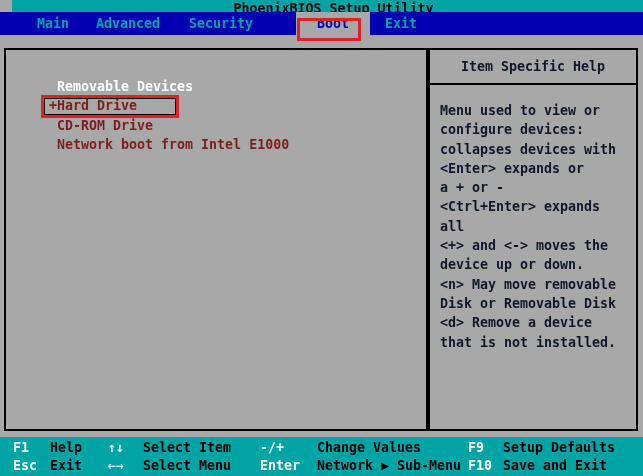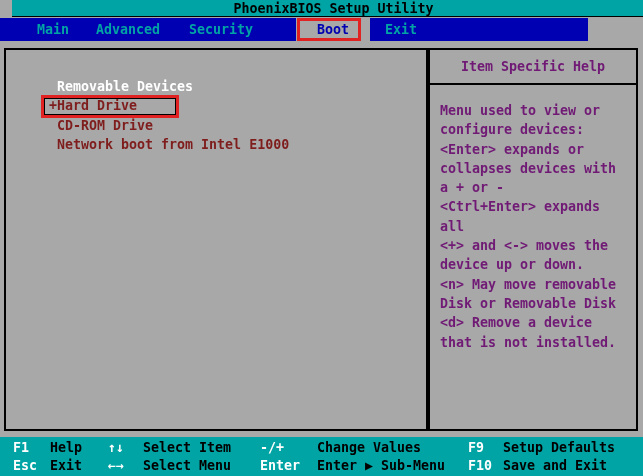--- a/index.html
+++ b/index.html
@@ -16,21 +16,21 @@
   }
   
   .titlebar {
     position: absolute; top: 0; left: 12px; width: 643px; height: 17px;
     background: #00a4a4; color: #000;
     text-align: center; line-height: 17px;
     border-bottom: 1px solid #000;
   }
   
   .menubar {
-    position: absolute; top: 18px; left: 0; width: 588px; height: 23px;
+    position: absolute; top: 12px; left: 0; width: 643px; height: 23px;
     background: #0000b2; color: #00a4a4;
   }
   .menubar .tab {
     position: absolute; top: 0; height: 23px; line-height: 23px;
     white-space: pre; cursor: default;
   }
   .tab-main     { left: 37px; }
   .tab-advanced { left: 96px; }
   .tab-security { left: 189px; }
   .tab-exit     { left: 385px; }
@@ -54,21 +54,21 @@
     padding-top: 27px;
   }
   .boot-item {
     height: 19.3px; line-height: 19.3px;
     padding-left: 43px; color: #7f1d1d; white-space: pre; cursor: default;
   }
   .boot-item.indent { padding-left: 51px; }
   .boot-item.parent { color: #ffffff; }
   .right-panel {
     position: absolute; left: 428px; top: 48px; width: 210px; height: 383px;
-    border: 2px solid #000; background: #a8a8a8; color: #701a75;
+    border: 2px solid #000; background: #a8a8a8; color: #0f172a;
   }
   .help-title {
     height: 35px; line-height: 34px; text-align: center;
     border-bottom: 2px solid #000;
   }
   .help-body { padding: 16px 4px 0 10px; }
   .help-line { height: 19.3px; line-height: 19.3px; white-space: pre; }
   
   .footer {
     position: absolute; left: 0; top: 437px; width: 643px; height: 39px;
@@ -109,22 +109,22 @@
     <div class="boot-item">+Hard Drive</div>
     <div class="boot-item indent">CD-ROM Drive</div>
     <div class="boot-item indent">Network boot from Intel E1000</div>
   </div>
 
   <div class="right-panel">
     <div class="help-title">Item Specific Help</div>
     <div class="help-body">
       <div class="help-line">Menu used to view or</div>
       <div class="help-line">configure devices:</div>
+      <div class="help-line">collapses devices with</div>
       <div class="help-line">&lt;Enter&gt; expands or</div>
-      <div class="help-line">collapses devices with</div>
       <div class="help-line">a + or -</div>
       <div class="help-line">&lt;Ctrl+Enter&gt; expands</div>
       <div class="help-line">all</div>
       <div class="help-line">&lt;+&gt; and &lt;-&gt; moves the</div>
       <div class="help-line">device up or down.</div>
       <div class="help-line">&lt;n&gt; May move removable</div>
       <div class="help-line">Disk or Removable Disk</div>
       <div class="help-line">&lt;d&gt; Remove a device</div>
       <div class="help-line">that is not installed.</div>
     </div>
@@ -141,18 +141,18 @@
     <span class="key fr1 fc-k3">-/+</span>
     <span class="fr1 fc-l3">Change Values</span>
     <span class="key fr1 fc-k4">F9</span>
     <span class="fr1 fc-l4">Setup Defaults</span>
 
     <span class="key fr2 fc-k1">Esc</span>
     <span class="fr2 fc-l1">Exit</span>
     <span class="key fr2 fc-k2">←→</span>
     <span class="fr2 fc-l2">Select Menu</span>
     <span class="key fr2 fc-k3">Enter</span>
-    <span class="fr2 fc-l3">Enter ▶ Sub-Menu</span>
+    <span class="fr2 fc-l3">Network ▶ Sub-Menu</span>
     <span class="key fr2 fc-k4">F10</span>
     <span class="fr2 fc-l4">Save and Exit</span>
   </div>
 
 </div>
 
 </body></html>

